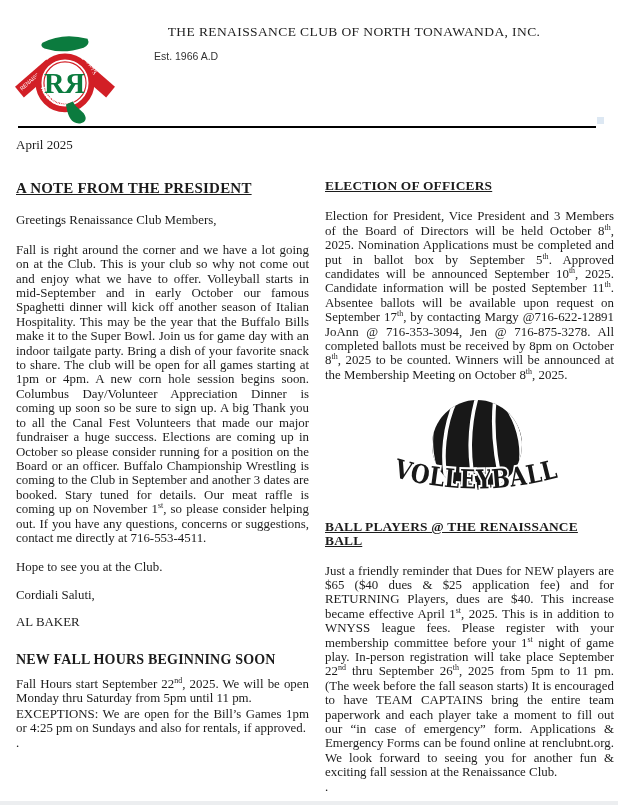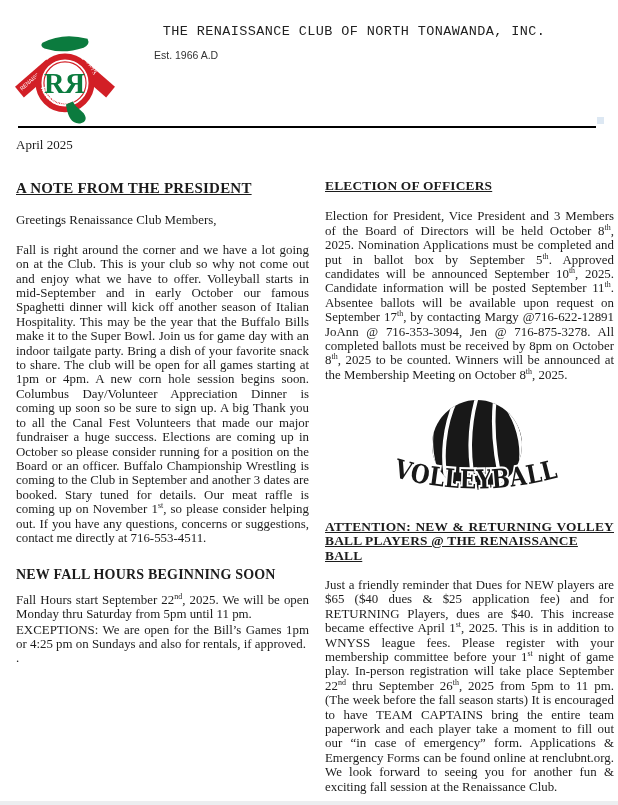--- a/index.html
+++ b/index.html
@@ -3,21 +3,21 @@
 <meta charset="utf-8">
 <style>
   html,body{margin:0;padding:0;background:#ffffff;}
   .page{
     position:relative;width:618px;height:805px;background:#ffffff;
     color:#1c1c1c;font-family:"Liberation Serif",serif;overflow:hidden;
   }
   
   .logo{position:absolute;left:14px;top:30px;width:102px;height:98px;}
   .header-text{position:absolute;left:128px;top:24px;width:452px;text-align:center;}
-  .org-name{font-family:Liberation Mono, monospace;font-size:13.5px;letter-spacing:.4px;color:#222;}
+  .org-name{font-family:Liberation Serif, serif;font-size:13.5px;letter-spacing:.4px;color:#222;}
   .title{font-style:italic;font-size:43px;letter-spacing:1px;margin-top:8px;color:#111;}
   .est{font-family:"Liberation Sans",sans-serif;font-size:10.5px;color:#333;text-align:left;margin:10px 0 0 26px;}
   .rule{position:absolute;left:18px;top:126px;width:578px;height:2px;background:#000;}
   .rule-artifact{position:absolute;left:597px;top:117px;width:7px;height:7px;background:#dde8f3;}
   .issue-date{position:absolute;left:16px;top:137px;font-size:13px;}
   
   .col{position:absolute;top:165px;font-size:12.9px;line-height:14.4px;}
   .col-left{left:16px;width:293px;}
   .col-right{left:325px;width:289px;}
   .col p{margin:0 0 15px;text-align:justify;}
@@ -75,20 +75,25 @@
 
   <div class="rule"></div>
   <div class="rule-artifact"></div>
 
   <div class="issue-date">April 2025</div>
 
   <div class="col col-left">
     <h2 class="head-main">A NOTE FROM THE PRESIDENT</h2>
     <p class="plain">Greetings Renaissance Club Members,</p>
     <p>Fall is right around the corner and we have a lot going on at the Club.  This is your club so why not come out and enjoy what we have to offer.  Volleyball starts in mid-September and in early October our famous Spaghetti dinner will kick off another season of Italian Hospitality.  This may be the year that the Buffalo Bills make it to the Super Bowl.  Join us for game day with an indoor tailgate party.  Bring a dish of your favorite snack to share.  The club will be open for all games starting at 1pm or 4pm.  A new corn hole session begins soon.  Columbus Day/Volunteer Appreciation Dinner is coming up soon so be sure to sign up.  A big Thank you to all the Canal Fest Volunteers that made our major fundraiser a huge success.  Elections are coming up in October so please consider running for a position on the Board or an officer.  Buffalo Championship Wrestling is coming to the Club in September and another 3 dates are booked.  Stary tuned for details.  Our meat raffle is coming up on November 1<sup>st</sup>, so please consider helping out.  If you have any questions, concerns or suggestions, contact me directly at 716-553-4511.</p>
+    <div class="sig-block">
+      <p class="plain">Hope to see you at the Club.</p>
+      <p class="plain">Cordiali Saluti,</p>
+      <p class="plain">AL BAKER</p>
+    </div>
     <h3 class="head-plain">NEW FALL HOURS BEGINNING SOON</h3>
     <p style="margin-bottom:1px">Fall Hours start September 22<sup>nd</sup>, 2025.  We will be open Monday thru Saturday from 5pm until 11 pm.</p>
     <p style="margin-bottom:0">EXCEPTIONS:  We are open for the Bill’s Games 1pm or 4:25 pm on Sundays and also for rentals, if approved.</p>
     <p class="plain footnote">.</p>
   </div>
 
   <div class="col col-right">
     <h2 class="head-sub">ELECTION OF OFFICERS</h2>
     <p style="margin-bottom:4px">Election for President, Vice President and 3 Members of the Board of Directors will be held October 8<sup>th</sup>, 2025.  Nomination Applications must be completed and put in ballot box by September 5<sup>th</sup>.  Approved candidates will be announced September 10<sup>th</sup>, 2025.  Candidate information will be posted September 11<sup>th</sup>.  Absentee ballots will be available upon request on September 17<sup>th</sup>, by contacting Margy @716-622-12891  JoAnn @ 716-353-3094, Jen @ 716-875-3278.  All completed ballots must be received by 8pm on October 8<sup>th</sup>, 2025 to be counted.  Winners will be announced at the Membership Meeting on October 8<sup>th</sup>, 2025.</p>
 
@@ -108,21 +113,20 @@
           <path d="M 118,8 C 131,27 136,52 129,78"></path>
           <path d="M 46,16 C 39,40 42,68 56,88"></path>
         </g>
         <text font-family="DejaVu Serif, serif" font-weight="bold" font-size="26" letter-spacing="0.5" fill="#181818" stroke="#ffffff" stroke-width="4" paint-order="stroke">
           <textPath href="#vbArc" startOffset="2" textLength="168" lengthAdjust="spacingAndGlyphs">VOLLEYBALL</textPath>
         </text>
       </svg>
     </div>
 
     <div class="head-wrap">
-      <div class="l1">ATTENTION:  NEW &amp; RETURNING VOLLEY</div>
       <div class="l2">BALL PLAYERS @ THE RENAISSANCE BALL</div>
     </div>
     <p style="margin-bottom:0">Just a friendly reminder that Dues for NEW players are $65 ($40 dues &amp; $25 application fee)  and for RETURNING Players, dues are $40.  This increase became effective April 1<sup>st</sup>, 2025.  This is in addition to WNYSS league fees.  Please register with your membership committee before your 1<sup>st</sup> night of game play.  In-person registration will take place September 22<sup>nd</sup> thru September 26<sup>th</sup>, 2025 from 5pm to 11 pm. (The week before the fall season starts)  It is encouraged to have TEAM CAPTAINS bring the entire team paperwork and each player take a moment to fill out our “in case of emergency” form.  Applications &amp; Emergency Forms can be found online at renclubnt.org.  We look forward to seeing you for another fun &amp; exciting fall session at the Renaissance Club.</p>
     <p class="plain footnote">.</p>
   </div>
 
   <div class="bottom-edge"></div>
 </div>
 
 </body></html>

